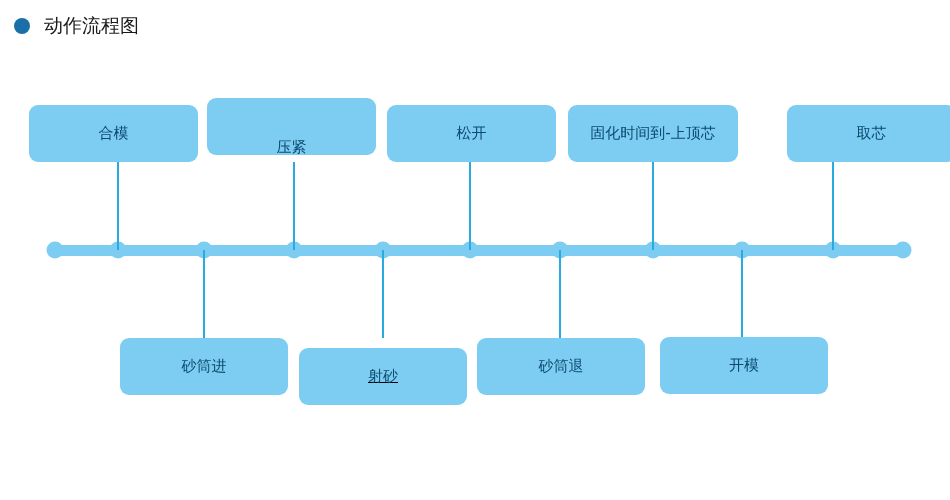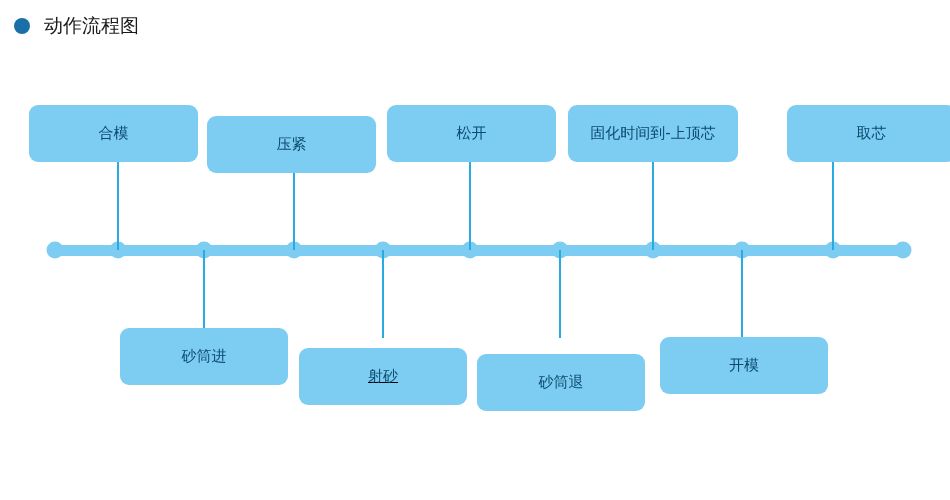--- a/index.html
+++ b/index.html
@@ -115,41 +115,41 @@
       <div class="connector" style="left: 833px; top: 162px; height: 88px;"></div>
       <div class="connector" style="left: 204px; top: 250px; height: 88px;"></div>
       <div class="connector" style="left: 383px; top: 250px; height: 88px;"></div>
       <div class="connector" style="left: 560px; top: 250px; height: 88px;"></div>
       <div class="connector" style="left: 742px; top: 250px; height: 88px;"></div>
     </div>
   <div id="top-boxes-layer">
       <div class="node-box" style="left: 29px; top: 105px; width: 169px; height: 57px;">
         <span class="node-label">合模</span>
       </div>
-      <div class="node-box" style="left: 207px; top: 116px; width: 169px; height: 57px;">
+      <div class="node-box" style="left: 207px; top: 98px; width: 169px; height: 57px; align-items: flex-end;">
         <span class="node-label">压紧</span>
       </div>
       <div class="node-box" style="left: 387px; top: 105px; width: 169px; height: 57px;">
         <span class="node-label">松开</span>
       </div>
       <div class="node-box" style="left: 568px; top: 105px; width: 170px; height: 57px;">
         <span class="node-label">固化时间到-上顶芯</span>
       </div>
       <div class="node-box" style="left: 787px; top: 105px; width: 169px; height: 57px;">
         <span class="node-label">取芯</span>
       </div>
     </div>
   <div id="bottom-boxes-layer">
-      <div class="node-box" style="left: 120px; top: 328px; width: 168px; height: 57px;">
+      <div class="node-box" style="left: 120px; top: 338px; width: 168px; height: 57px;">
         <span class="node-label">砂筒进</span>
       </div>
       <div class="node-box" style="left: 299px; top: 348px; width: 168px; height: 57px; text-decoration: underline;">
         <span class="node-label">射砂</span>
       </div>
-      <div class="node-box" style="left: 477px; top: 354px; width: 168px; height: 57px;">
+      <div class="node-box" style="left: 477px; top: 338px; width: 168px; height: 57px;">
         <span class="node-label">砂筒退</span>
       </div>
       <div class="node-box" style="left: 660px; top: 337px; width: 168px; height: 57px;">
         <span class="node-label">开模</span>
       </div>
     </div>
 
 </div>
 
 </body></html>

